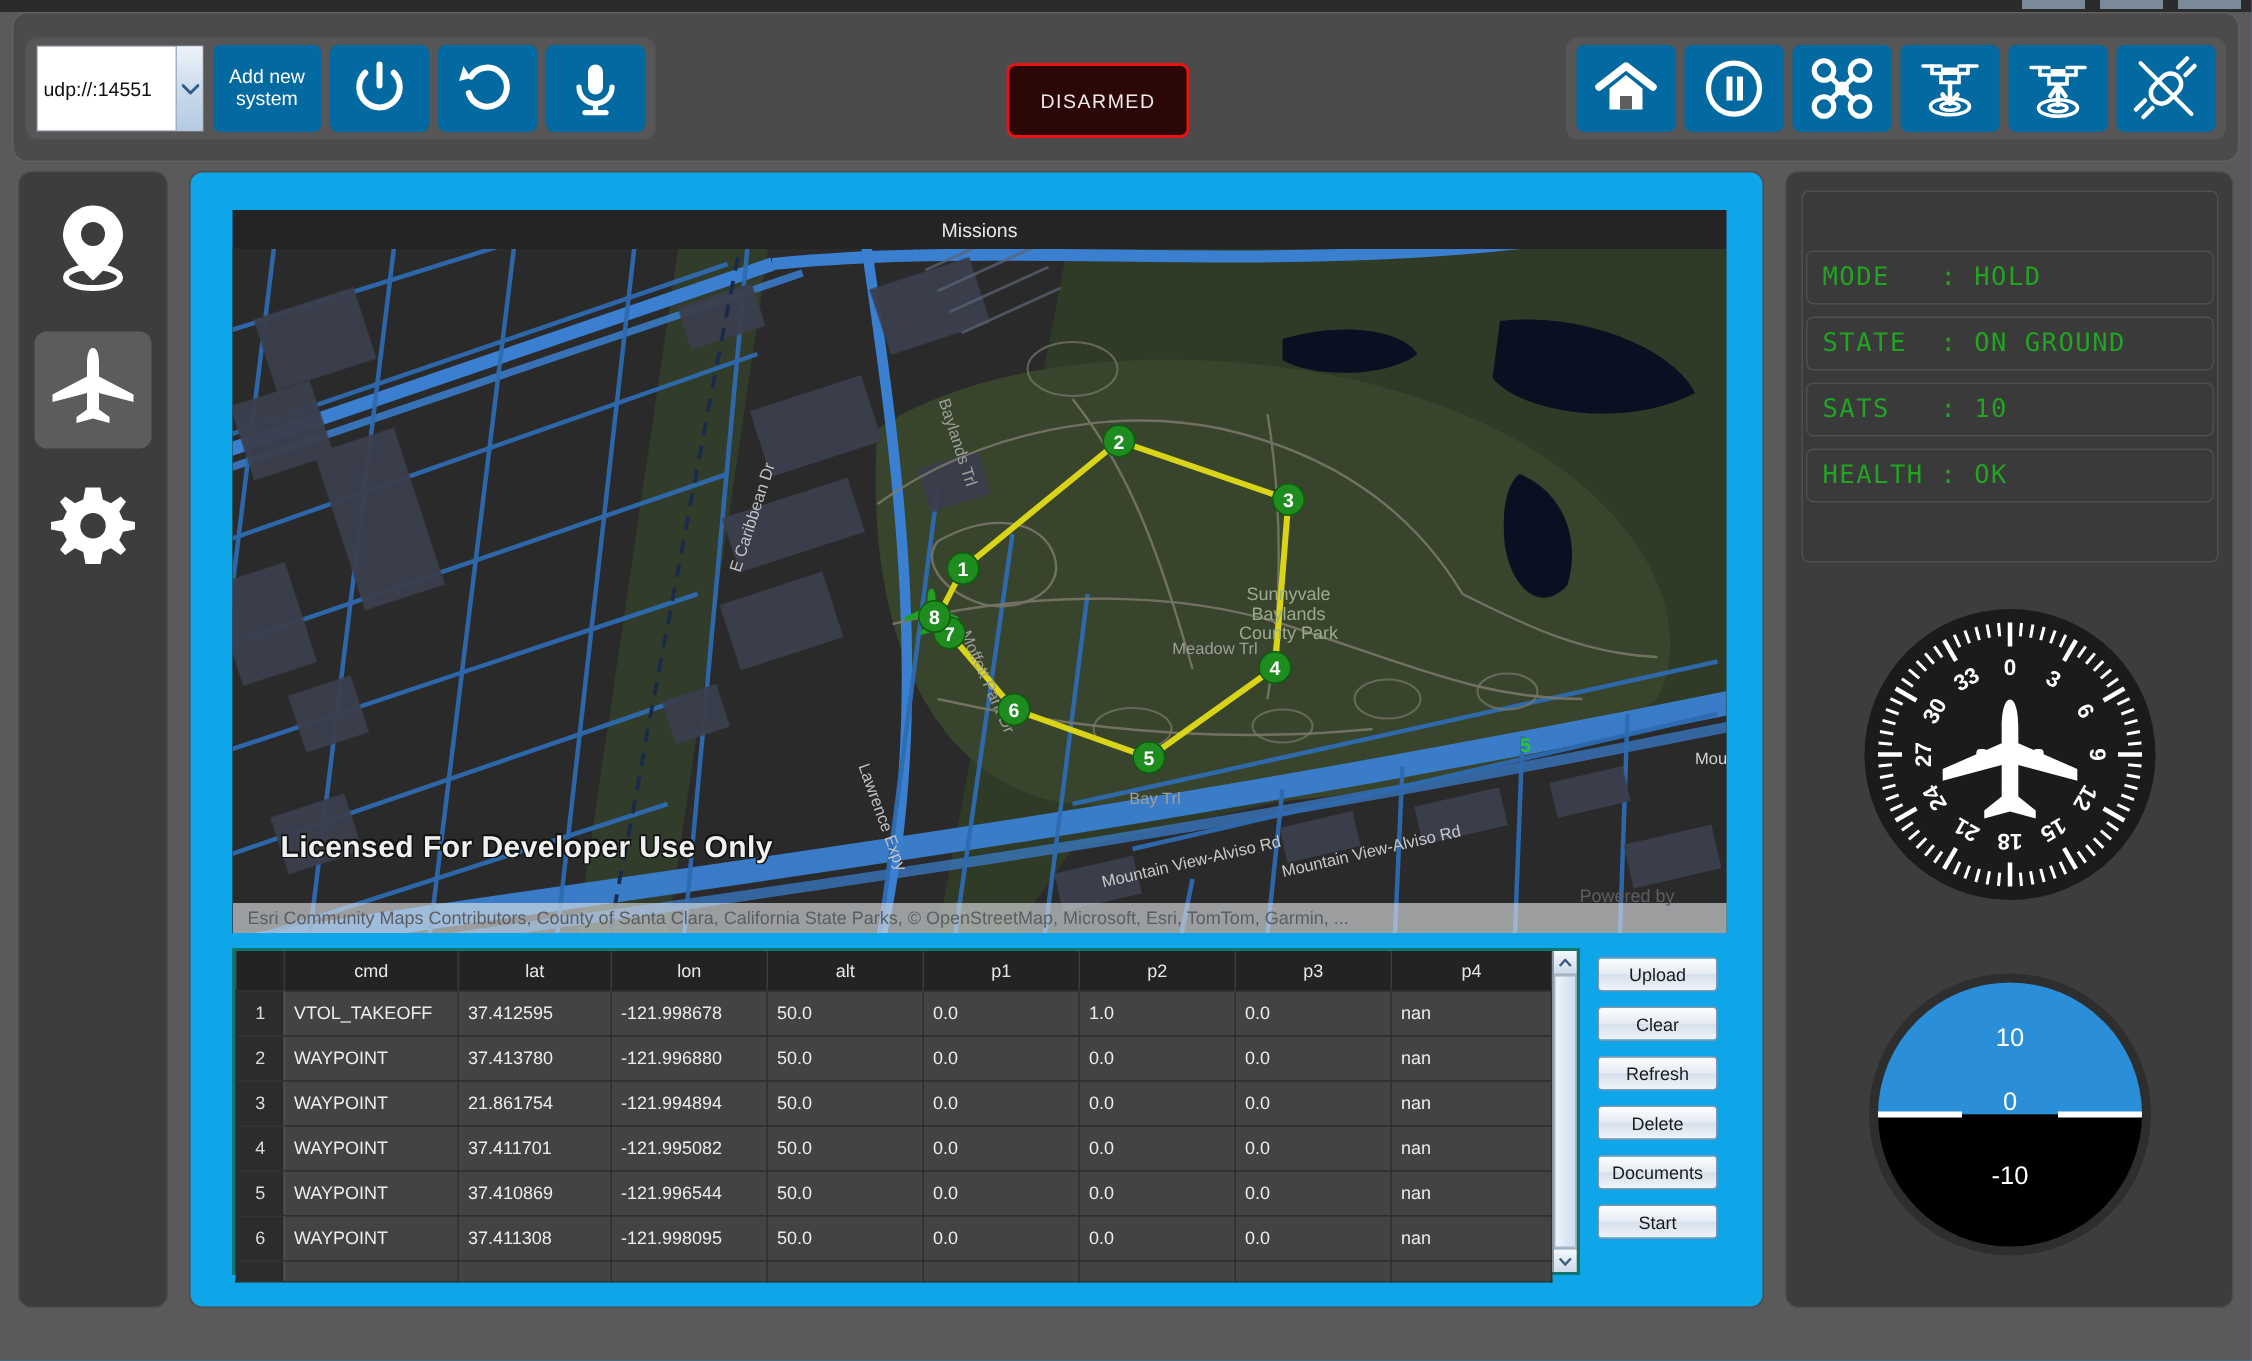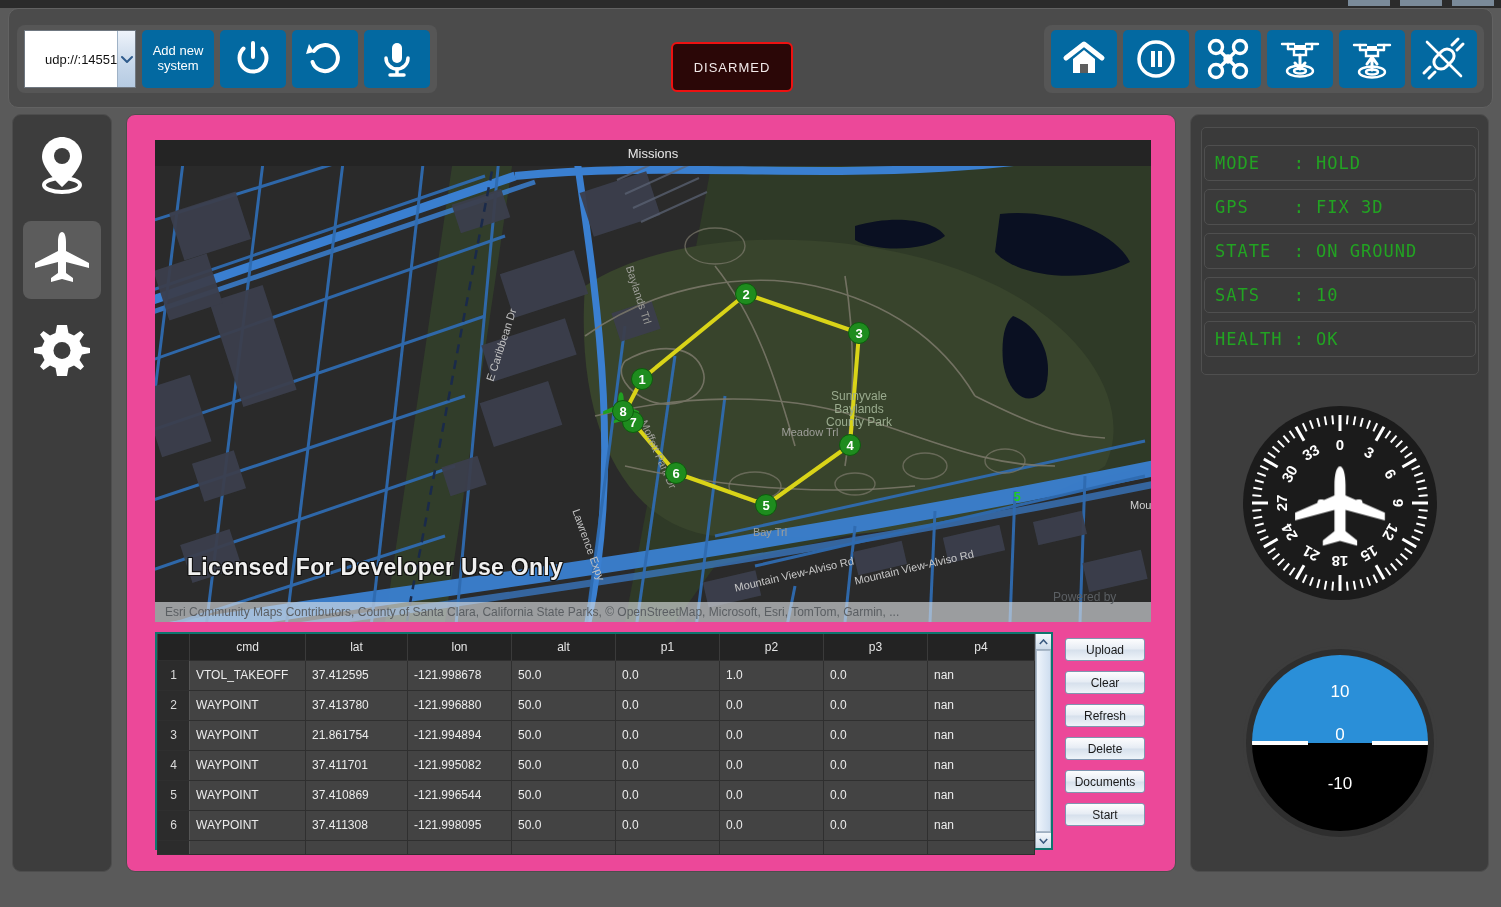--- a/index.html
+++ b/index.html
@@ -32,21 +32,21 @@
   }
   .tb-left { left: 8px; }
   .tb-right { right: 8px; }
 
   .combo {
     width: 112px; height: 58px; background: #ffffff;
     border: 1px solid #6f7780;
     display: flex; align-items: stretch; position: relative;
   }
   .combo .val {
-    flex: 1; display: flex; align-items: center; padding-left: 20px;
+    flex: 1; display: flex; align-items: center; padding-left: 4px;
     font-size: 13px; color: #111; white-space: nowrap;
   }
   .combo .arrowbtn {
     width: 18px; background: linear-gradient(#eef3fa,#c6d7ea 60%,#b6cbe2);
     border-left: 1px solid #9fb2c6;
     display: flex; align-items: center; justify-content: center;
   }
   .combo .arrowbtn svg { display:block; }
 
   .tbtn {
@@ -77,37 +77,37 @@
   .side-item {
     width: 78px; height: 78px; border-radius: 8px;
     display: flex; align-items: center; justify-content: center;
     cursor: pointer;
   }
   .side-item.active { background: #5c5c5c; }
 
   
   .center {
     position: absolute; left: 126px; top: 114px; width: 1050px; height: 758px;
-    background: #ec4899; border-radius: 9px; border: 1px solid #4d4d4d;
+    background: #0ea5e9; border-radius: 9px; border: 1px solid #4d4d4d;
   }
   .missions-title {
     position: absolute; left: 28px; top: 25px; width: 996px; height: 26px;
     background: #242424; color: #e8e8e8; font-size: 13px;
     display: flex; align-items: center; justify-content: center;
   }
 
   
   .map {
     position: absolute; left: 28px; top: 51px; width: 996px; height: 456px;
     overflow: hidden; background: #2b3324;
   }
   .map svg { position: absolute; left: 0; top: 0; }
   .map-license {
     position: absolute; left: 32px; top: 388px;
-    font-size: 23px; font-weight: bold; color: #f0f0f0;
+    font-size: 20px; font-weight: bold; color: #f0f0f0;
     text-shadow: -1px -1px 0 #111, 1px -1px 0 #111, -1px 1px 0 #111, 1px 1px 0 #111;
     letter-spacing: 0.3px;
   }
   .map-attrib {
     position: absolute; left: 0; bottom: 0; width: 996px; height: 20px;
     background: rgba(225,228,231,0.62);
     display: flex; align-items: center; justify-content: space-between;
     padding: 0 10px; font-size: 12px; color: #5b5f63;
   }
   .map-attrib .pw { display: flex; gap: 4px; }
@@ -644,21 +644,20 @@
     <div class="abtn">Delete</div>
     <div class="abtn">Documents</div>
     <div class="abtn">Start</div>
   </div>
 </div>
 
 <div class="right">
 
   <div class="status-box">
     <div class="status-row">MODE   : HOLD</div>
-    <div class="status-row">GPS    : FIX 3D</div>
     <div class="status-row">STATE  : ON GROUND</div>
     <div class="status-row">SATS   : 10</div>
     <div class="status-row">HEALTH : OK</div>
   </div>
 
   <div class="inst compass">
     <svg width="200" height="200" viewBox="0 0 200 200">
       <circle cx="100" cy="100" r="97" fill="#1b1b1b"></circle>
       <g id="compass-ticks" stroke="#fff" stroke-width="2">
           <line x1="100" y1="12" x2="100" y2="28" stroke-width="3"></line>

